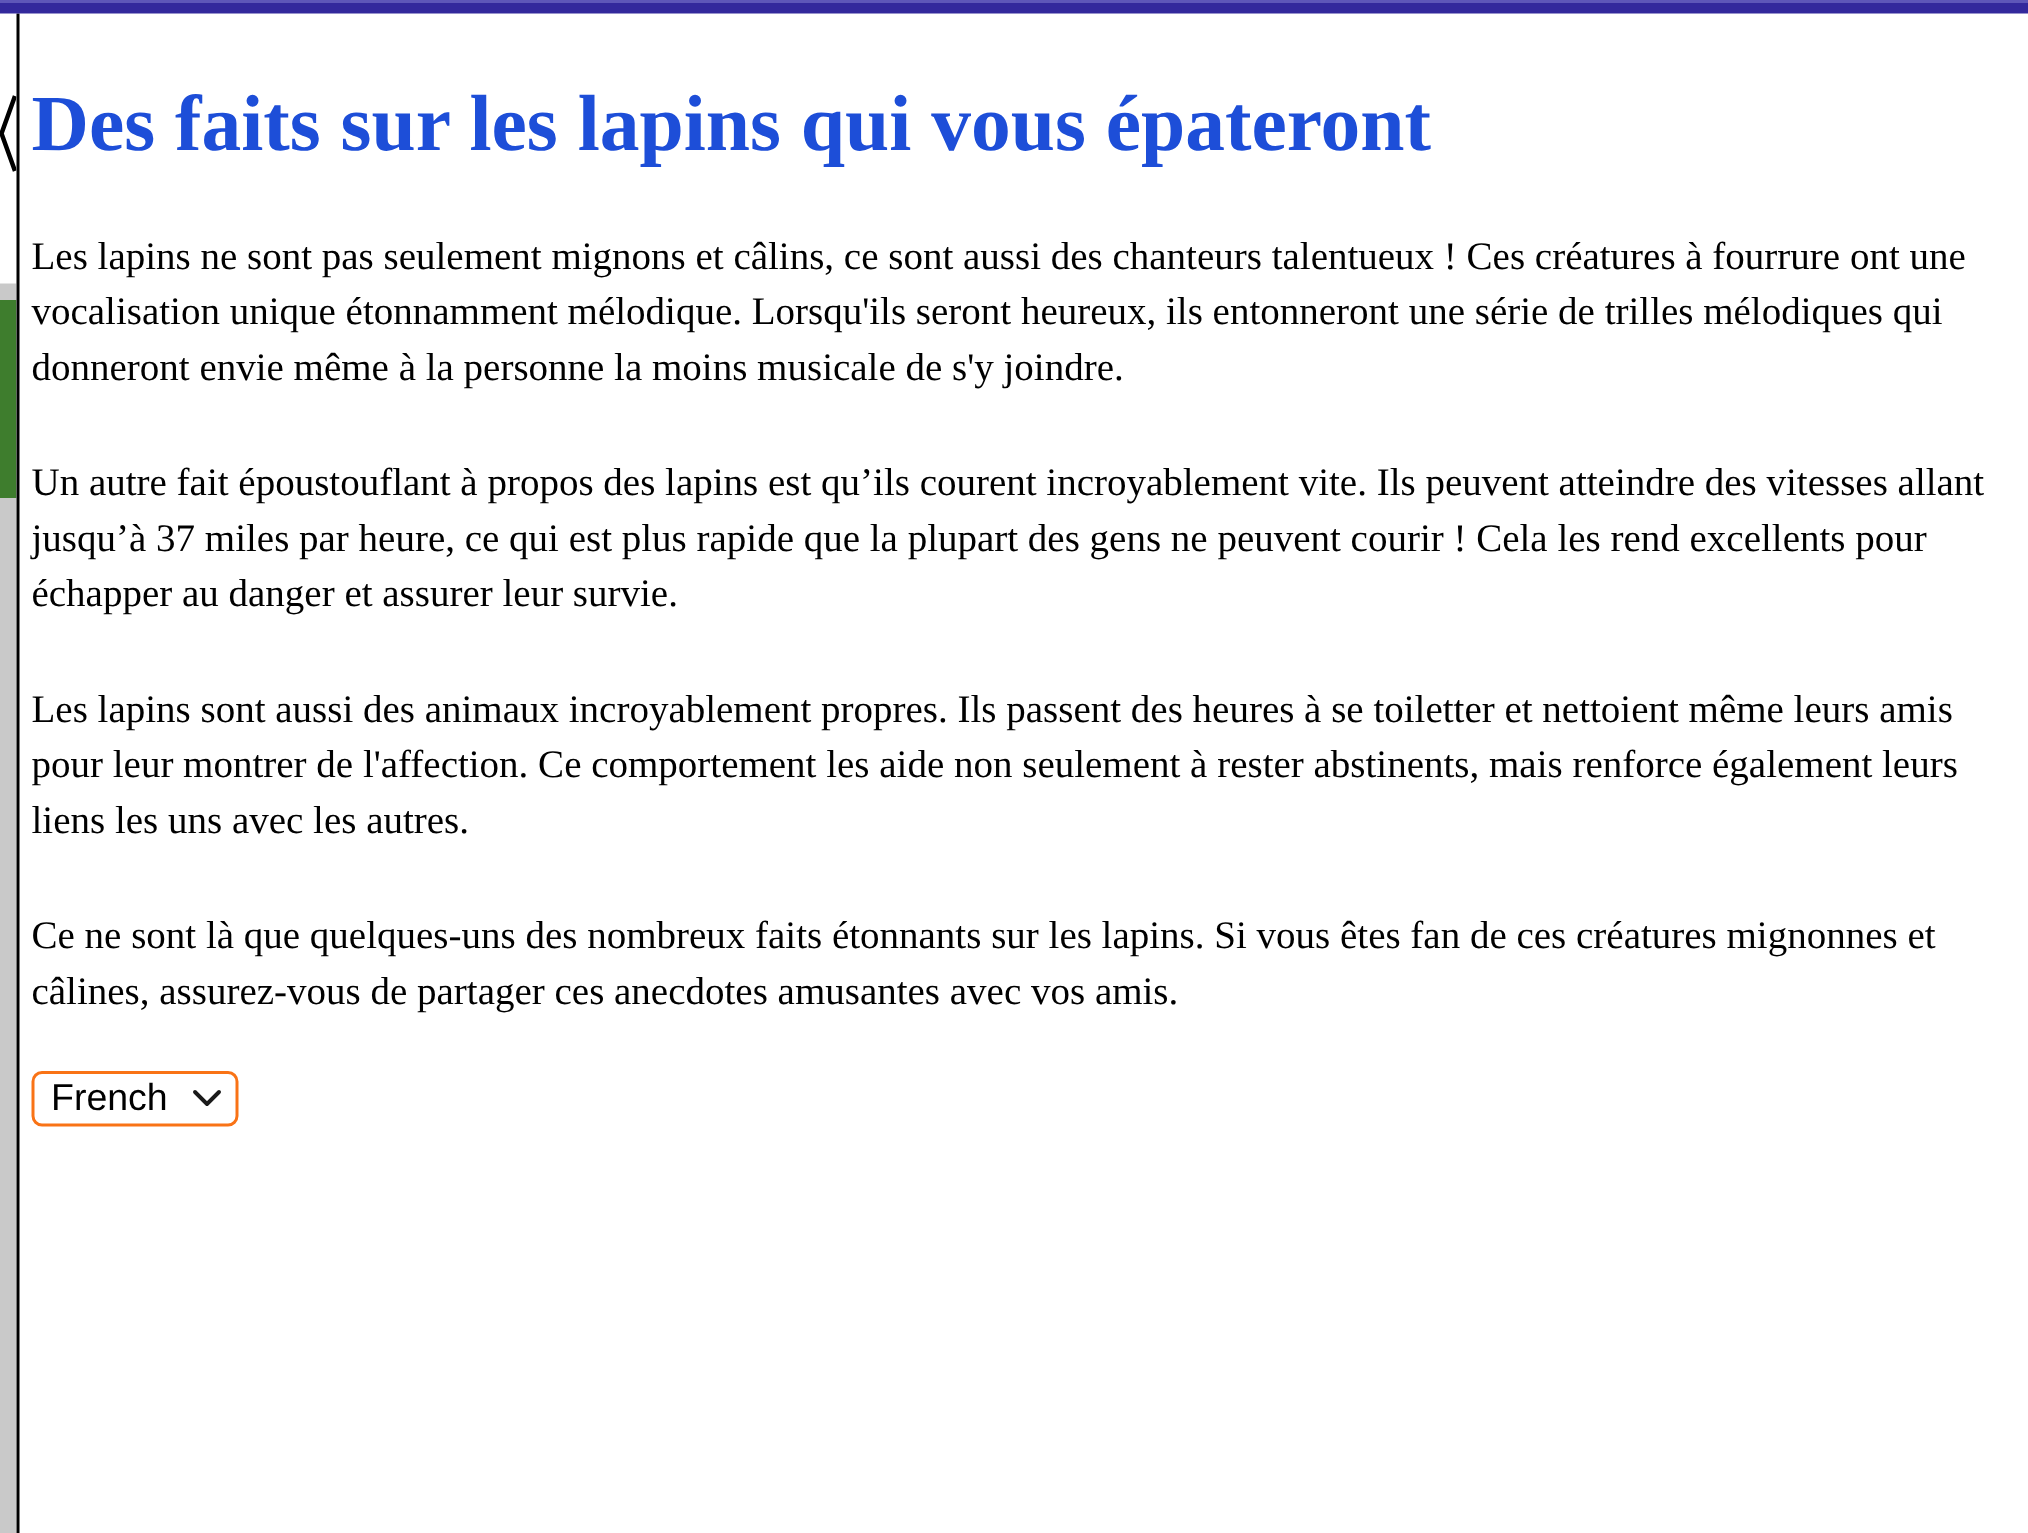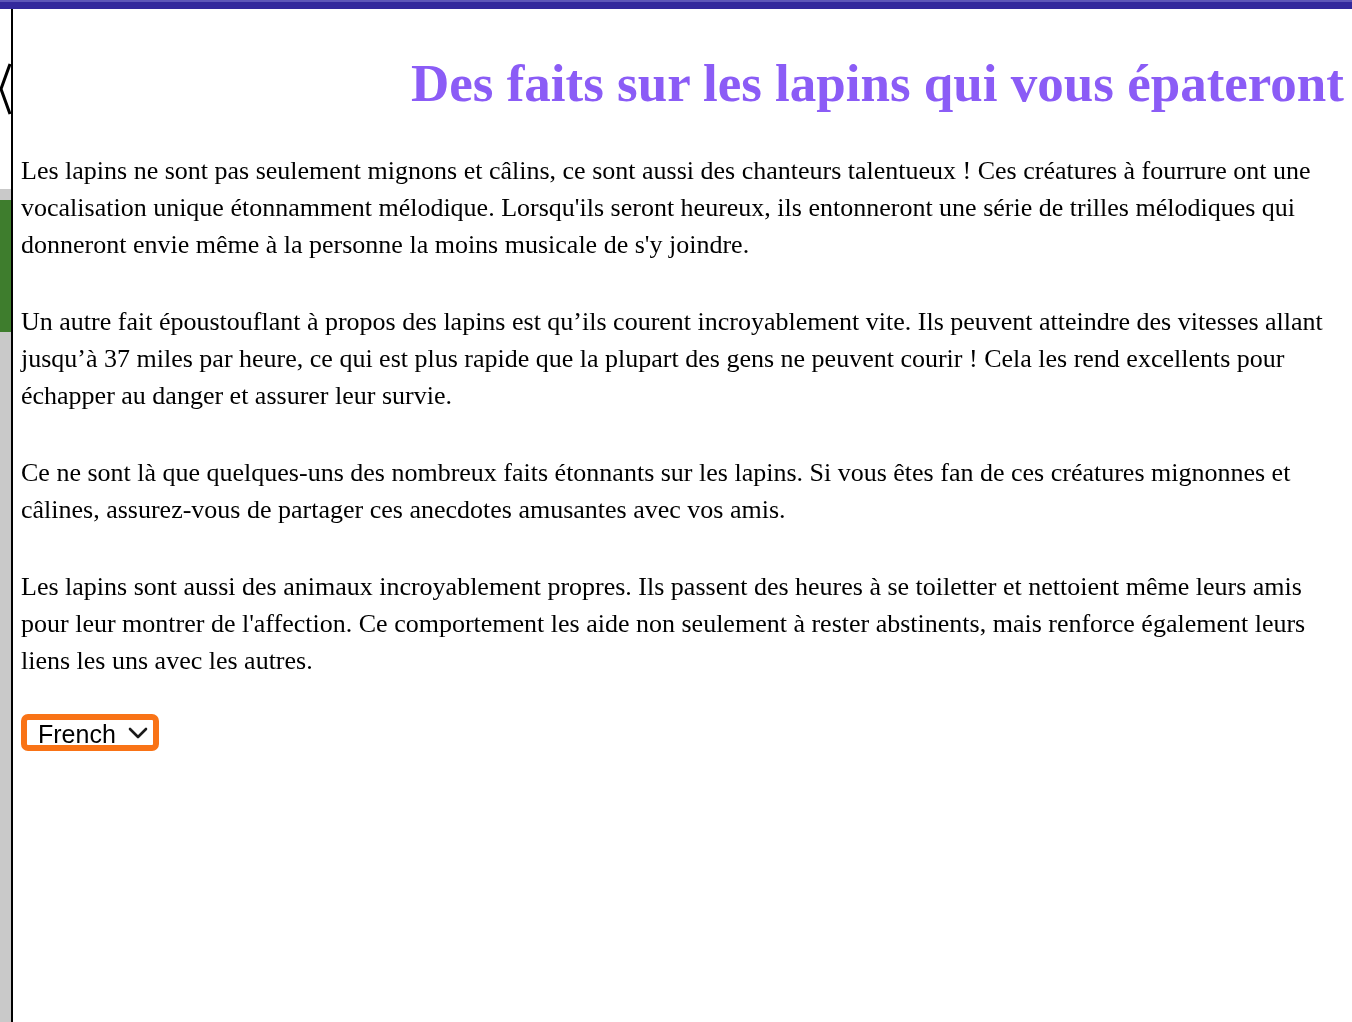--- a/index.html
+++ b/index.html
@@ -68,43 +68,42 @@
     background: #ffffff;
     box-sizing: border-box;
     padding: 0 8px 0 8px;
     overflow: hidden;
   }
   .page-title {
     font-family: "Liberation Serif", "DejaVu Serif", serif;
     font-weight: bold;
     font-size: 53px;
     line-height: 58px;
-    color: #8b5cf6;
+    color: #1d4ed8;
     margin: 45px 0 0 0;
-    text-align: right;
   }
   .article-paragraph {
     font-size: 26px;
     line-height: 37px;
     color: #000000;
     margin: 40px 0 0 0;
     max-width: 1315px;
   }
   
   .select-wrap {
     position: relative;
     display: inline-block;
     margin-top: 35px;
   }
   .language-select {
     -webkit-appearance: none;
     appearance: none;
     width: 138px;
     height: 37px;
-    border: 6px solid #f97316;
+    border: 2px solid #f97316;
     border-radius: 7px;
     background: #ffffff;
     font-family: "Liberation Sans", sans-serif;
     font-size: 25px;
     color: #000000;
     padding: 0 36px 2px 11px;
     box-sizing: border-box;
     cursor: pointer;
   }
   .select-chevron {
@@ -129,22 +128,22 @@
   </span>
 </div>
 
 <div class="panel-border"></div>
 
 <div class="article-panel">
   <h1 class="page-title">Des faits sur les lapins qui vous épateront</h1>
 
   <p class="article-paragraph">Les lapins ne sont pas seulement mignons et câlins, ce sont aussi des chanteurs talentueux ! Ces créatures à fourrure ont une vocalisation unique étonnamment mélodique. Lorsqu'ils seront heureux, ils entonneront une série de trilles mélodiques qui donneront envie même à la personne la moins musicale de s'y joindre.</p>
   <p class="article-paragraph">Un autre fait époustouflant à propos des lapins est qu’ils courent incroyablement vite. Ils peuvent atteindre des vitesses allant jusqu’à 37 miles par heure, ce qui est plus rapide que la plupart des gens ne peuvent courir ! Cela les rend excellents pour échapper au danger et assurer leur survie.</p>
+  <p class="article-paragraph">Les lapins sont aussi des animaux incroyablement propres. Ils passent des heures à se toiletter et nettoient même leurs amis pour leur montrer de l'affection. Ce comportement les aide non seulement à rester abstinents, mais renforce également leurs liens les uns avec les autres.</p>
   <p class="article-paragraph">Ce ne sont là que quelques-uns des nombreux faits étonnants sur les lapins. Si vous êtes fan de ces créatures mignonnes et câlines, assurez-vous de partager ces anecdotes amusantes avec vos amis.</p>
-  <p class="article-paragraph">Les lapins sont aussi des animaux incroyablement propres. Ils passent des heures à se toiletter et nettoient même leurs amis pour leur montrer de l'affection. Ce comportement les aide non seulement à rester abstinents, mais renforce également leurs liens les uns avec les autres.</p>
 
   <span class="select-wrap">
     <select class="language-select">
       <option selected="">French</option>
     </select>
     <span class="select-chevron">
       <svg width="20" height="13" viewBox="0 0 20 13">
         <polyline points="2,2 10,10 18,2" fill="none" stroke="#1a1a1a" stroke-width="2.6" stroke-linecap="round" stroke-linejoin="round"></polyline>
       </svg>
     </span>

